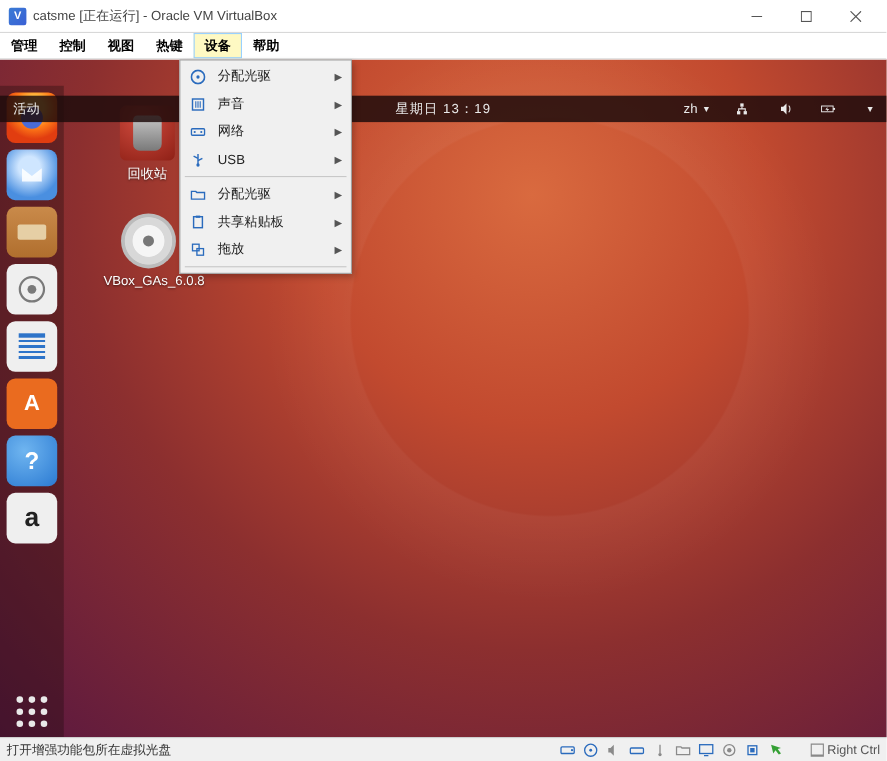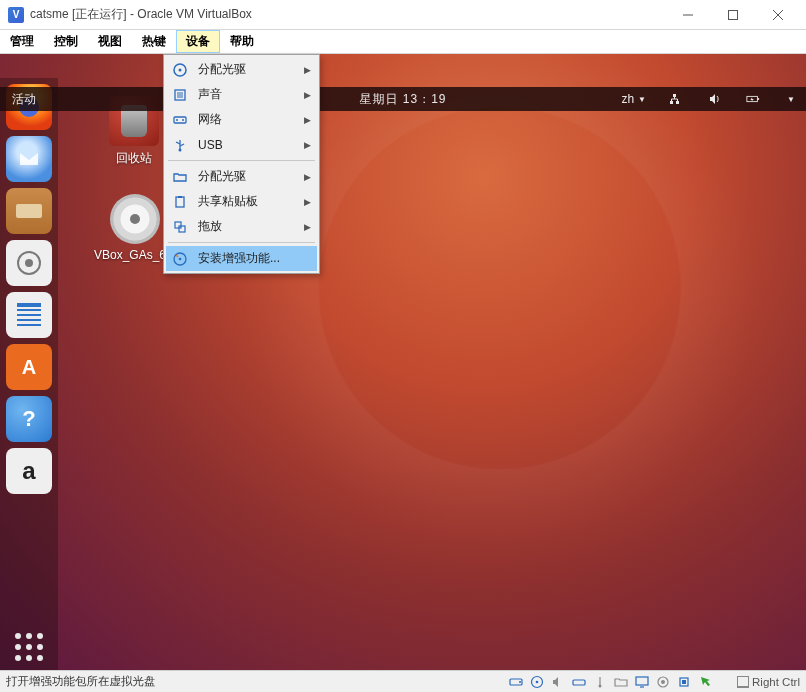--- a/index.html
+++ b/index.html
@@ -183,30 +183,20 @@
       <span class="mi-icon">
           <svg width="14" height="14" viewBox="0 0 14 14">
             <rect x="2" y="2" width="6" height="6" fill="none" stroke="#2a6bbd" stroke-width="1.2"></rect>
             <rect x="6" y="6" width="6" height="6" fill="none" stroke="#2a6bbd" stroke-width="1.2"></rect>
           </svg>
         </span>
       <span class="mi-label">拖放</span>
       <span class="arrow">▶</span>
     </div>
     <div class="sep"></div>
-    <div class="item sel">
-      <span class="mi-icon">
-          <svg width="14" height="14" viewBox="0 0 14 14">
-            <circle cx="7" cy="7" r="6" fill="none" stroke="#2a6bbd" stroke-width="1.3"></circle>
-            <circle cx="7" cy="7" r="1.3" fill="#2a6bbd"></circle>
-            <path d="M3 3l2 2" stroke="#e07d2d" stroke-width="1.5"></path>
-          </svg>
-        </span>
-      <span class="mi-label">安装增强功能...</span>
-    </div>
   </div>
 </div>
 
 <div class="vmview">
 
   <div class="ubar">
     <span class="left">活动</span>
     <span class="center">星期日 13：19</span>
     <span class="right">
       <span class="ime">

